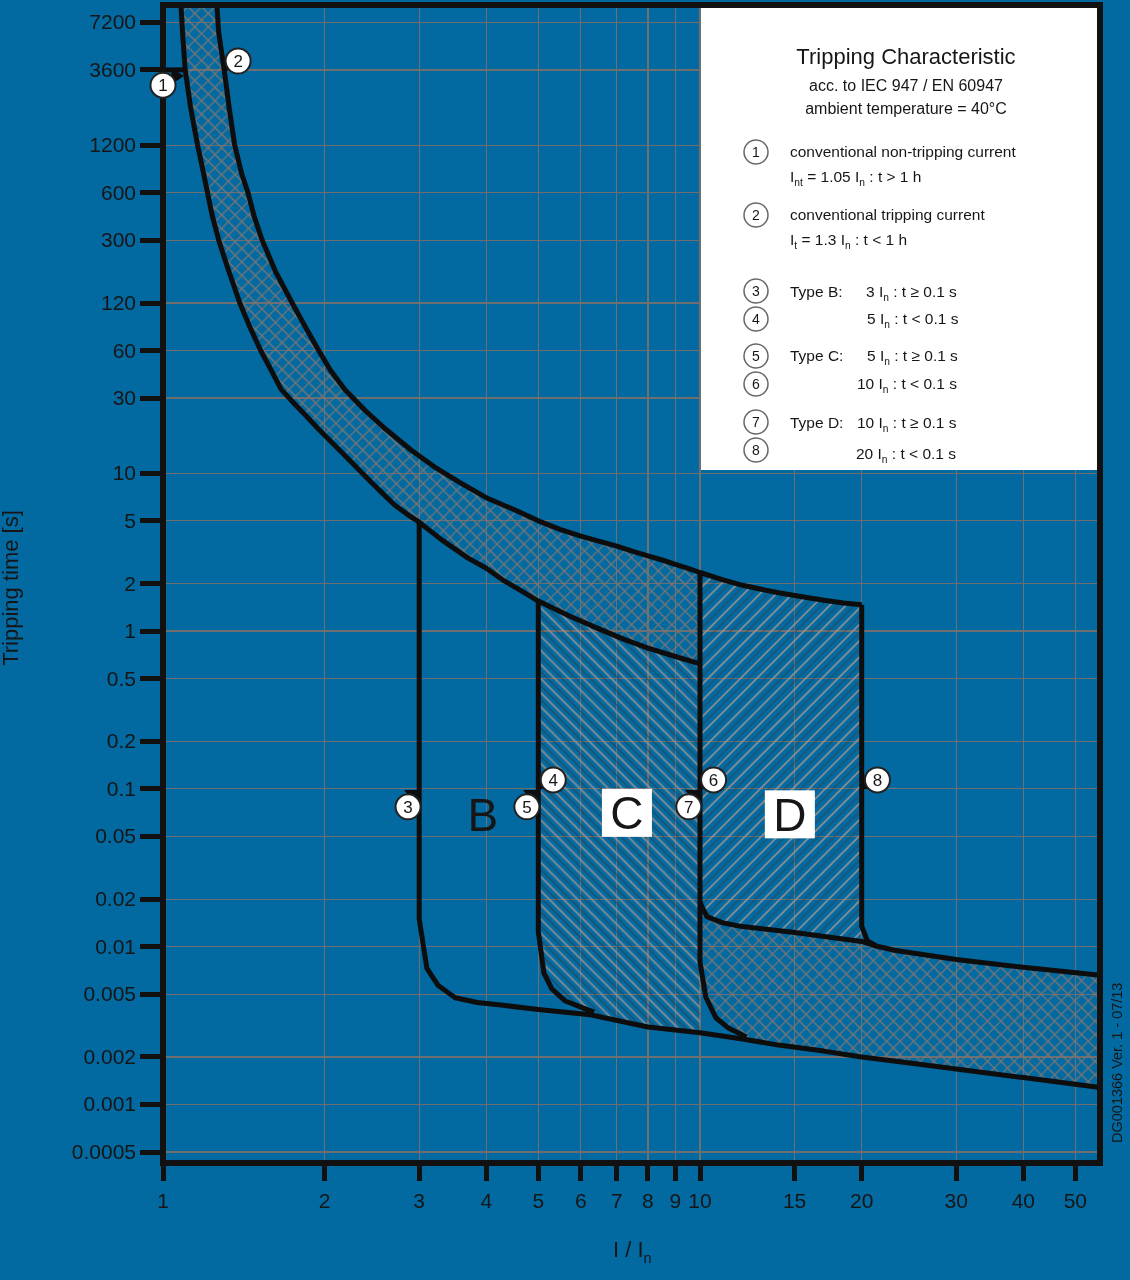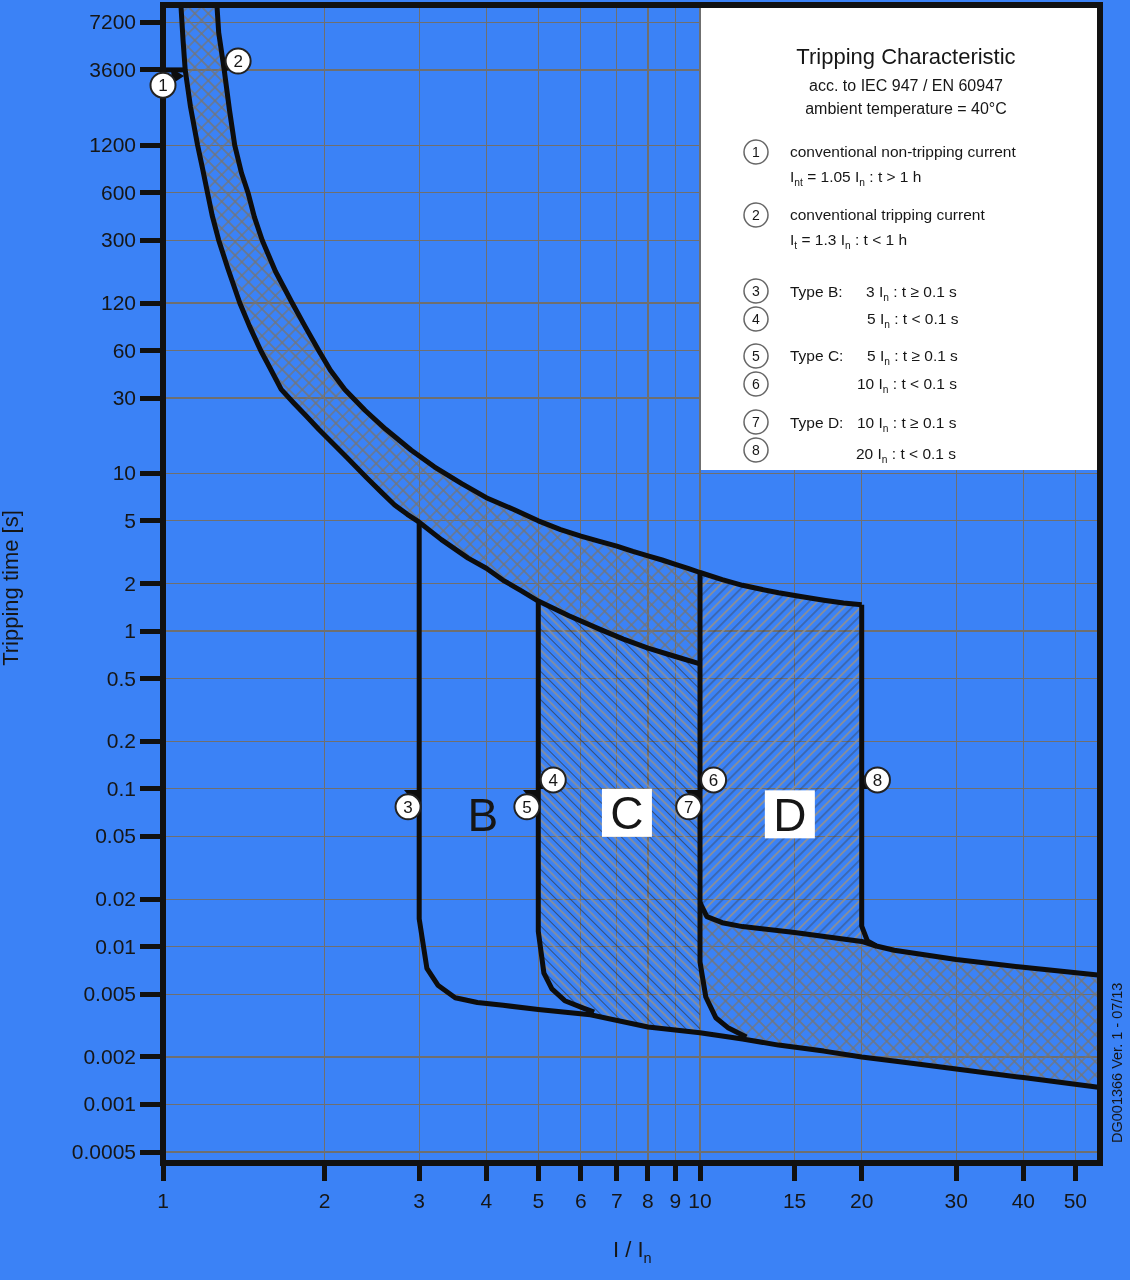--- a/index.html
+++ b/index.html
@@ -1,16 +1,16 @@
 <!DOCTYPE html>
 <html><head>
 <meta charset="utf-8">
 <style>
   html,body{margin:0;padding:0;background:#fff;}
-  #stage{position:relative;width:1130px;height:1280px;background:#3b82f6;overflow:hidden;}
+  #stage{position:relative;width:1130px;height:1280px;background:#0369a1;overflow:hidden;}
   svg{font-family:"Liberation Sans","DejaVu Sans",sans-serif;}
   text{fill:#161616;}
 </style>
 </head>
 <body>
 
 <div id="stage">
   <svg id="chart" width="1130" height="1280" viewBox="0 0 1130 1280" xmlns="http://www.w3.org/2000/svg">
     <defs>
       <pattern id="pat-crosshatch" width="9.5" height="9.5" patternUnits="userSpaceOnUse" patternTransform="rotate(45)">

